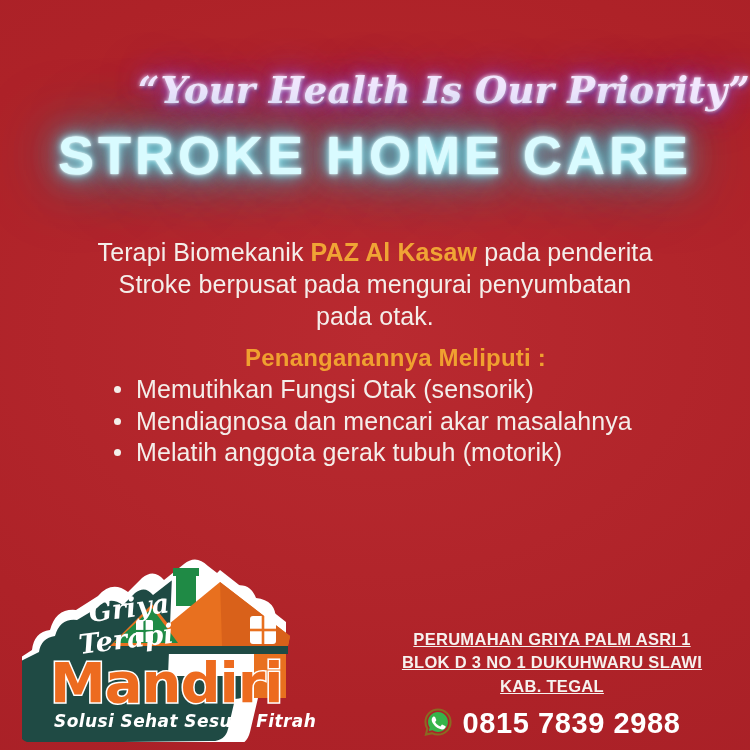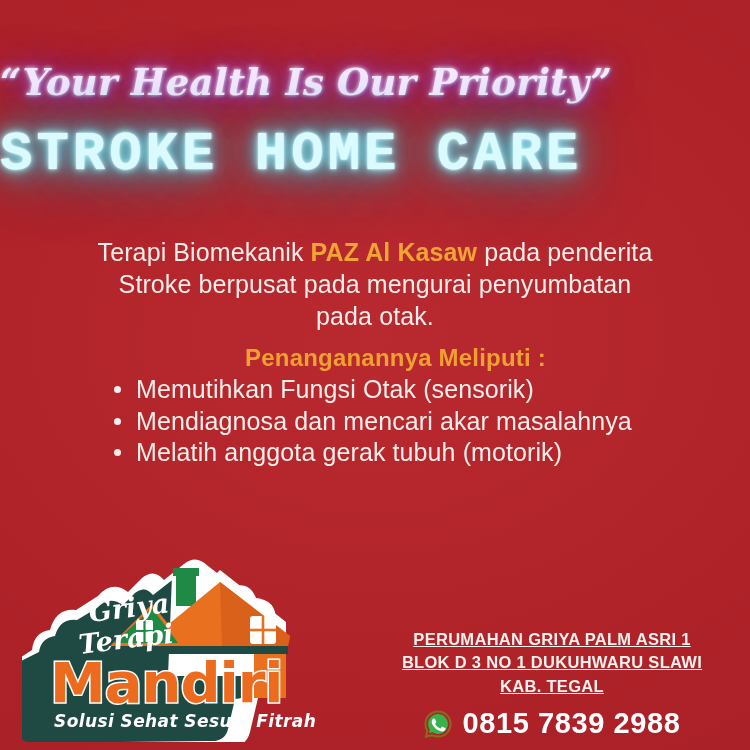--- a/index.html
+++ b/index.html
@@ -11,42 +11,42 @@
     position:relative;
   }
   .poster {
     position:absolute; inset:0;
     background:
       radial-gradient(ellipse 120% 90% at 50% 45%, #b92a30 0%, #ae2228 55%, #a41f26 100%);
   }
 
   
   .script-tagline {
-    position:absolute; top:60px; left:0; width:100%;
-    text-align:left;
+    position:absolute; top:68px; left:0; width:100%;
+    text-align:right;
     font-family:"DejaVu Serif", serif;
     font-style:italic;
     font-weight:bold;
     font-size:37px;
     letter-spacing:0.2px;
     color:#f6eaff;
     text-shadow:
       0 0 4px #ffffff,
       0 0 12px #b46ad8,
       0 0 26px #8a3fbd,
       0 0 44px #6d2aa0,
       2px 3px 3px rgba(60,0,70,0.55);
     white-space:nowrap;
   }
 
   
   .neon-title {
     position:absolute; top:124px; left:0; width:100%;
-    text-align:left;
-    font-family:Liberation Mono, monospace;
+    text-align:center;
+    font-family:Liberation Sans, sans-serif;
     font-weight:bold;
     font-size:54px;
     letter-spacing:4px;
     color:#d9fbff;
     text-shadow:
       0 0 2px #ffffff,
       0 0 6px #bff4fb,
       0 0 14px #67e2ef,
       0 0 28px #35c9dd,
       0 0 50px #1fa6bd,
@@ -126,21 +126,20 @@
     line-height:1.42;
     color:#f6f1ee;
     letter-spacing:0.3px;
     text-decoration:underline;
   }
   .phone-row {
     position:absolute;
     right:28px; bottom:10px;
     width:340px;
     display:flex;
-    align-items:center;
     justify-content:center;
     gap:9px;
   }
   .wa-icon { width:30px; height:30px; flex:0 0 auto; }
   .phone-num {
     font-size:29px;
     font-weight:bold;
     color:#ffffff;
     letter-spacing:0.6px;
   }

